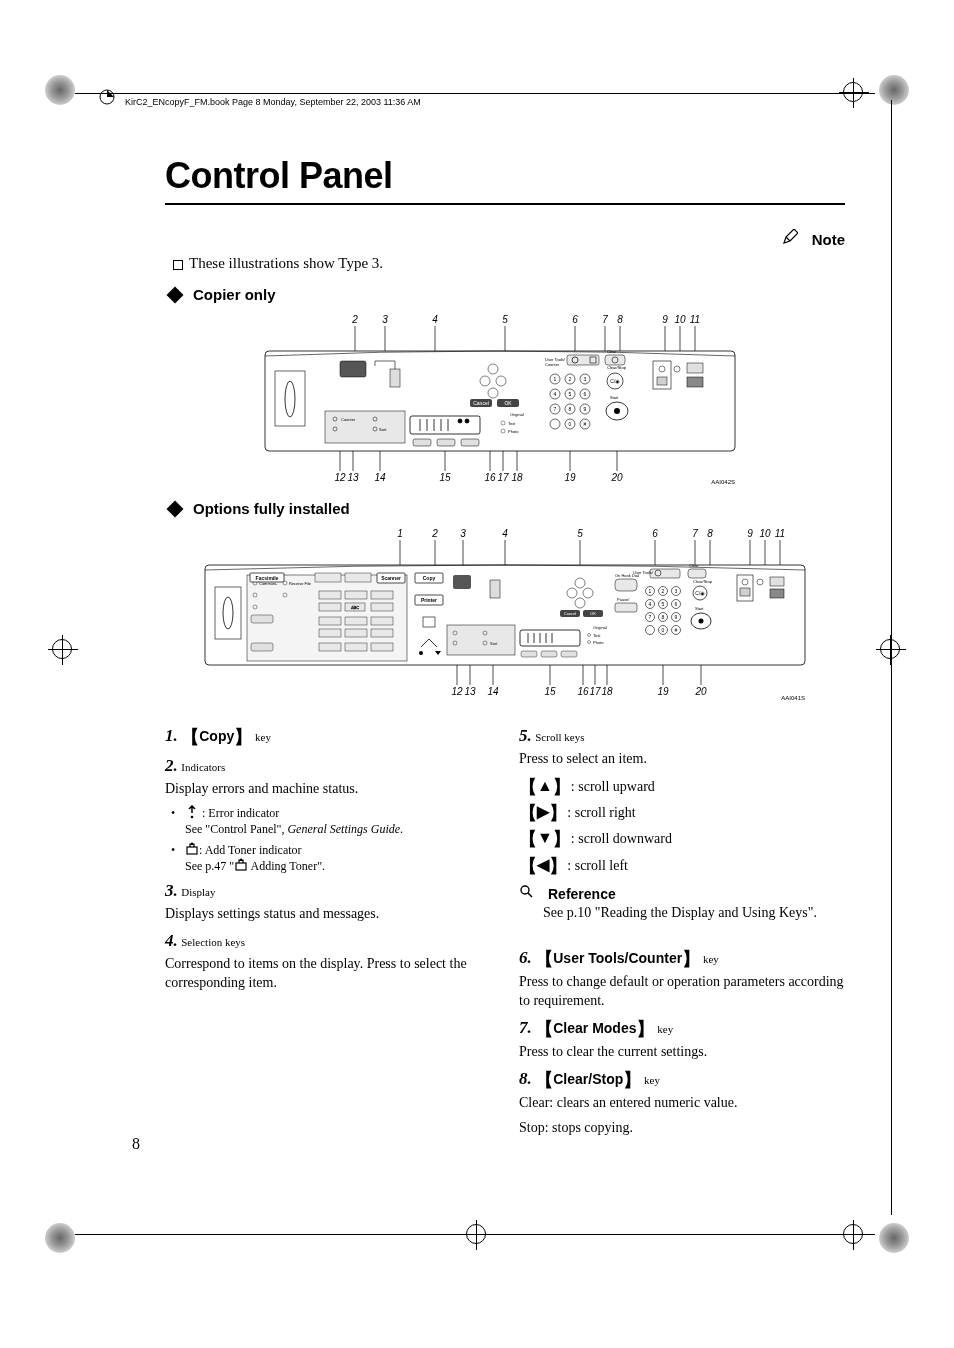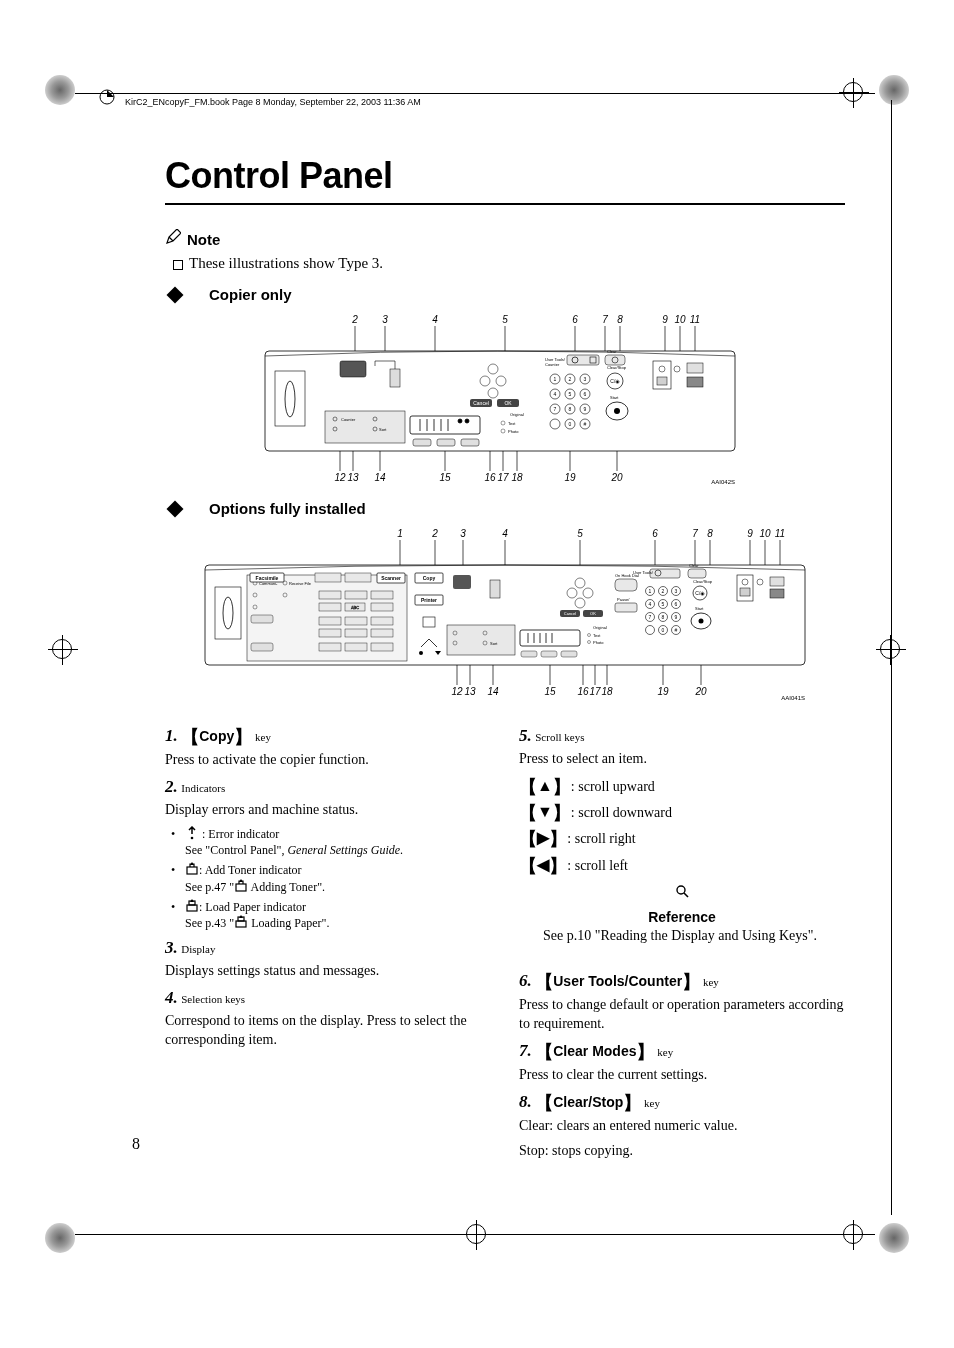--- a/index.html
+++ b/index.html
@@ -14,48 +14,48 @@
   .crop-line-h { position:absolute; height:1px; background:#000; }
   .crop-line-v { position:absolute; width:1px; background:#000; }
   .header-text { position:absolute; top:97px; left:125px; font-size:9px; font-family:Arial,sans-serif; }
   .header-arrow { position:absolute; top:88px; left:98px; width:18px; height:18px; }
   
   
   .content { position:absolute; top:155px; left:165px; width:680px; }
   h1 { font-family: Arial, Helvetica, sans-serif; font-weight: bold; font-size: 36px; margin-bottom: 6px; letter-spacing: -0.5px; }
   .h1-rule { height:2px; background:#000; margin-bottom: 24px; }
   
-  .note-head { display:flex; align-items:center; gap:6px; margin-bottom:6px; }
+  .note-head { display:flex; align-items:center; gap:14px; margin-bottom:6px;justify-content:flex-end; }
   .note-head .pencil { font-size:14px; }
   .note-head b { font-family: Arial, sans-serif; font-size:15px; font-weight:bold; }
   .note-list { margin-left: 8px; font-size:15px; }
   .note-list .box { display:inline-block; width:10px; height:10px; border:1px solid #000; margin-right:6px; vertical-align:middle; }
   
-  .sub-head { display:flex; align-items:center; gap:24px; margin-top:14px; margin-bottom:8px; }
+  .sub-head { display:flex; align-items:center; gap:8px; margin-top:14px; margin-bottom:8px; }
   .diamond { width:12px; height:12px; background:#000; transform:rotate(45deg); margin:0 4px; }
   .sub-head b { font-family: Arial, sans-serif; font-size:15px; font-weight:bold; }
   
   .diagram-wrap { display:flex; justify-content:center; margin:8px 0 14px 0; }
   .diagram { background:#fff; }
   .diagram svg { display:block; }
   
   
   .body-cols { display:flex; gap:28px; margin-top:14px; }
   .col { flex:1; font-size:14px; line-height:1.35; }
   .item-head { margin-top:6px; margin-bottom:2px; }
   .item-num { font-style:italic; font-weight:bold; font-size:17px; font-family:Georgia,serif; }
   .item-title { font-weight:normal; font-family:Georgia,serif; font-size:11px; }
   .item-title-sans { font-weight:bold; font-family:Arial,sans-serif; font-size:14px; }
   .bracket { font-family:Arial,sans-serif; font-weight:bold; font-size:18px; vertical-align:-2px; }
   .item-desc { font-size:14px; margin-bottom:6px; }
   .bullets { list-style:none; padding-left:4px; }
   .bullets li { position:relative; padding-left:16px; margin-bottom:4px; font-size:12px; }
   .bullets li::before { content:'•'; position:absolute; left:2px; top:0; }
   .inline-icon { display:inline-block; width:14px; height:14px; vertical-align:-2px; }
-  .ref-head { display:flex; align-items:center; gap:4px; margin-top:6px;flex-direction:column; }
+  .ref-head { display:flex; align-items:center; gap:15px; margin-top:6px; }
   .ref-head .mag { font-size:14px; }
   .ref-head b { font-family:Arial,sans-serif; font-size:14px; font-weight:bold; }
   .ref-body { margin-left:24px; font-size:14px; }
   .scroll-line { font-size:14px; margin:2px 0; }
   .scroll-key { font-family:Arial,sans-serif; font-weight:bold; font-size:16px; }
   em.guide { font-style:italic; }
   
   .page-num { position:absolute; bottom:195px; left:132px; font-size:16px; font-family:Georgia,serif; }
 </style>
 </head>
@@ -473,21 +473,20 @@
       </svg>
     </div>
   </div>
 
   <div class="body-cols">
     <div class="col">
       <div class="item-head">
         <span class="item-num">1.</span>
         <span class="bracket">【</span><span class="item-title-sans">Copy</span><span class="bracket">】</span><span class="item-title"> key</span>
       </div>
-      <div class="item-desc">Press to activate the copier function.</div>
 
       <div class="item-head">
         <span class="item-num">2.</span>
         <span class="item-title">Indicators</span>
       </div>
       <div class="item-desc">Display errors and machine status.</div>
       <ul class="bullets">
         <li>
           <span class="inline-icon"><svg viewBox="0 0 14 14">
                   <path d="M7 1 L7 8 M4 4 L7 1 L10 4" fill="none" stroke="#000" stroke-width="1.5"></path>
@@ -501,32 +500,20 @@
                   <rect x="2" y="5" width="10" height="7" fill="none" stroke="#000" stroke-width="1.2"></rect>
                   <path d="M5 5 L5 2 L9 2 L9 5" fill="none" stroke="#000" stroke-width="1.2"></path>
                   <path d="M7 0 L5 3 L9 3 Z" fill="#000"></path>
                 </svg></span>: <span>Add Toner indicator</span><br>
           <span>See p.47 "</span><span class="inline-icon"><svg viewBox="0 0 14 14">
                   <rect x="2" y="5" width="10" height="7" fill="none" stroke="#000" stroke-width="1.2"></rect>
                   <path d="M5 5 L5 2 L9 2 L9 5" fill="none" stroke="#000" stroke-width="1.2"></path>
                   <path d="M7 0 L5 3 L9 3 Z" fill="#000"></path>
                 </svg></span><span> Adding Toner".</span>
         </li>
-        <li>
-          <span class="inline-icon"><svg viewBox="0 0 14 14">
-                  <rect x="2" y="6" width="10" height="6" fill="none" stroke="#000" stroke-width="1.2"></rect>
-                  <rect x="4" y="2" width="6" height="4" fill="none" stroke="#000" stroke-width="1.2"></rect>
-                  <path d="M7 0 L5 3 L9 3 Z" fill="#000"></path>
-                </svg></span>: <span>Load Paper indicator</span><br>
-          <span>See p.43 "</span><span class="inline-icon"><svg viewBox="0 0 14 14">
-                  <rect x="2" y="6" width="10" height="6" fill="none" stroke="#000" stroke-width="1.2"></rect>
-                  <rect x="4" y="2" width="6" height="4" fill="none" stroke="#000" stroke-width="1.2"></rect>
-                  <path d="M7 0 L5 3 L9 3 Z" fill="#000"></path>
-                </svg></span><span> Loading Paper".</span>
-        </li>
       </ul>
 
       <div class="item-head">
         <span class="item-num">3.</span>
         <span class="item-title">Display</span>
       </div>
       <div class="item-desc">Displays settings status and messages.</div>
 
       <div class="item-head">
         <span class="item-num">4.</span>
@@ -535,22 +522,22 @@
       <div class="item-desc">Correspond to items on the display. Press to select the corresponding item.</div>
     </div>
 
     <div class="col">
       <div class="item-head">
         <span class="item-num">5.</span>
         <span class="item-title">Scroll keys</span>
       </div>
       <div class="item-desc">Press to select an item.</div>
       <div class="scroll-line"><span class="bracket">【</span><span class="scroll-key">▲</span><span class="bracket">】</span>: <span>scroll upward</span></div>
+      <div class="scroll-line"><span class="bracket">【</span><span class="scroll-key">▶</span><span class="bracket">】</span>: <span>scroll right</span></div>
       <div class="scroll-line"><span class="bracket">【</span><span class="scroll-key">▼</span><span class="bracket">】</span>: <span>scroll downward</span></div>
-      <div class="scroll-line"><span class="bracket">【</span><span class="scroll-key">▶</span><span class="bracket">】</span>: <span>scroll right</span></div>
       <div class="scroll-line"><span class="bracket">【</span><span class="scroll-key">◀</span><span class="bracket">】</span>: <span>scroll left</span></div>
       <div class="ref-head">
         <span class="mag"><svg width="14" height="14" viewBox="0 0 14 14">
                 <circle cx="6" cy="6" r="4" fill="none" stroke="#000" stroke-width="1.4"></circle>
                 <line x1="9" y1="9" x2="13" y2="13" stroke="#000" stroke-width="1.6"></line>
               </svg></span>
         <b>Reference</b>
       </div>
       <div class="ref-body">See p.10 "Reading the Display and Using Keys".</div>
 

